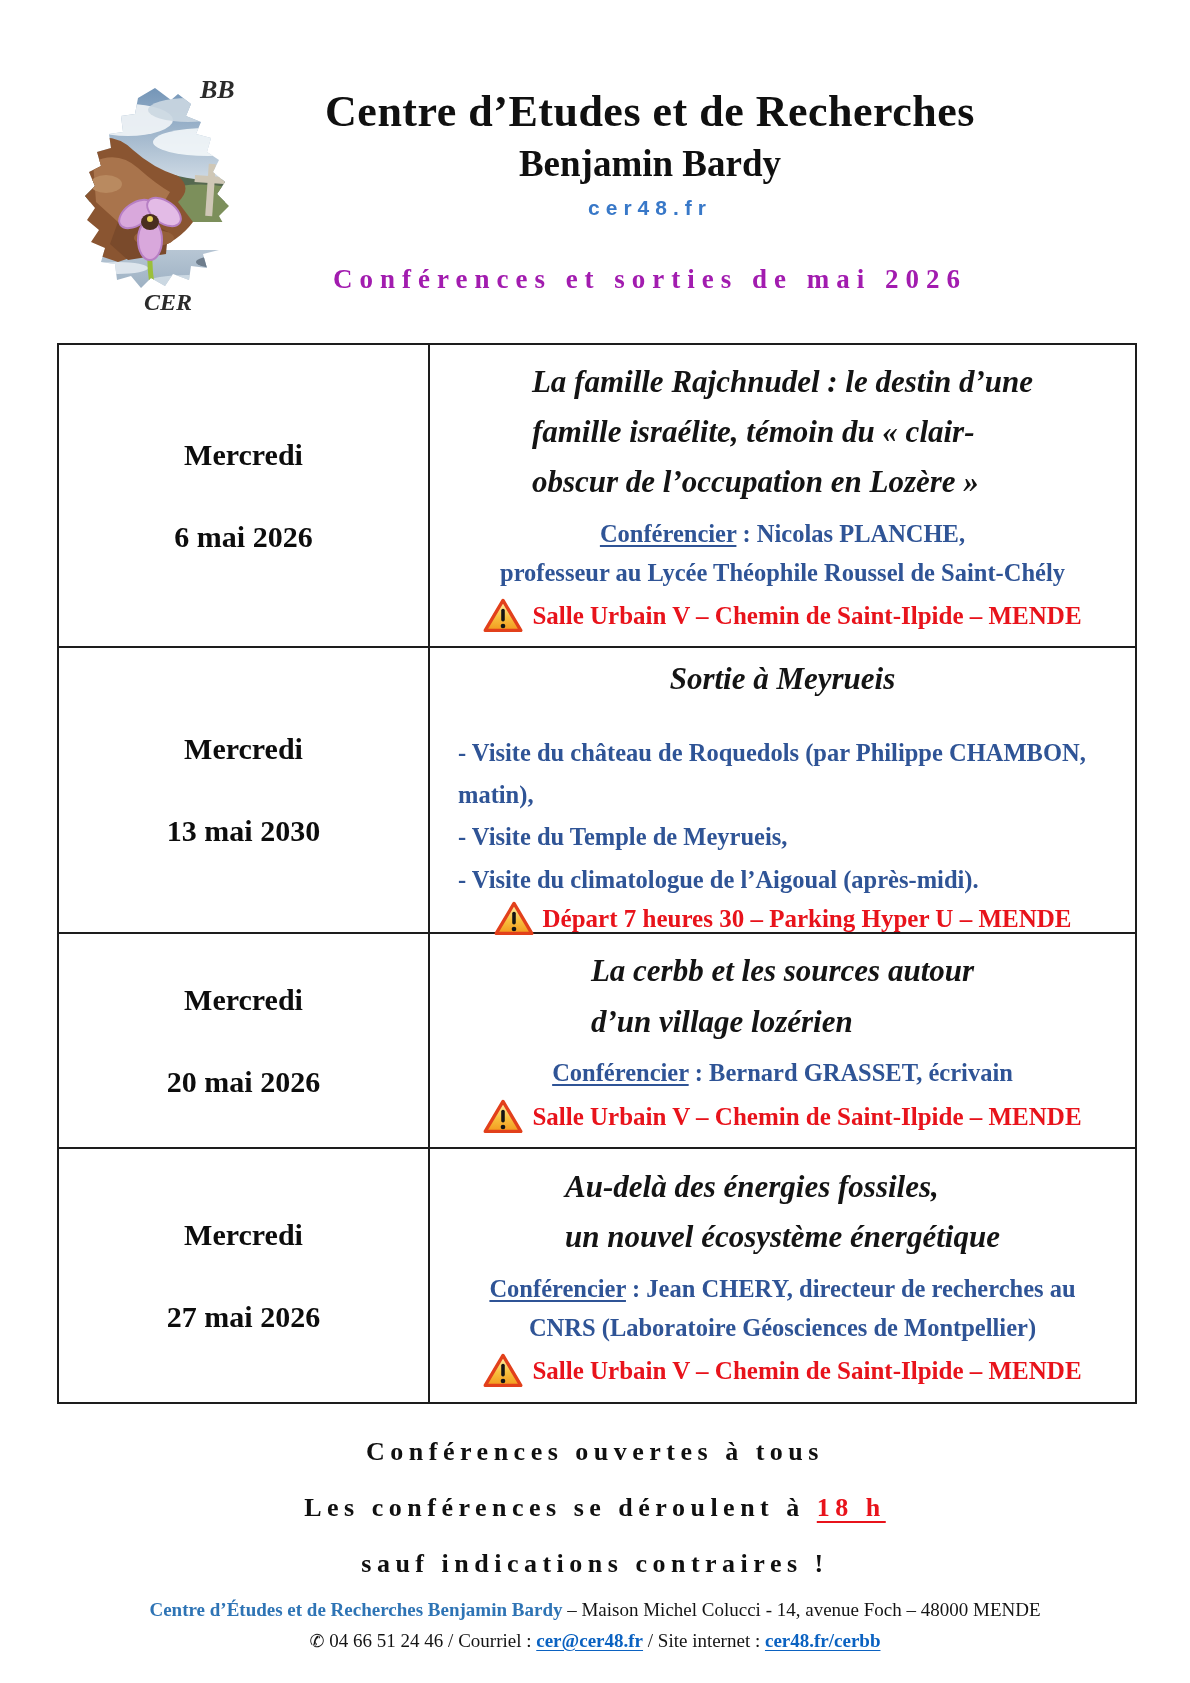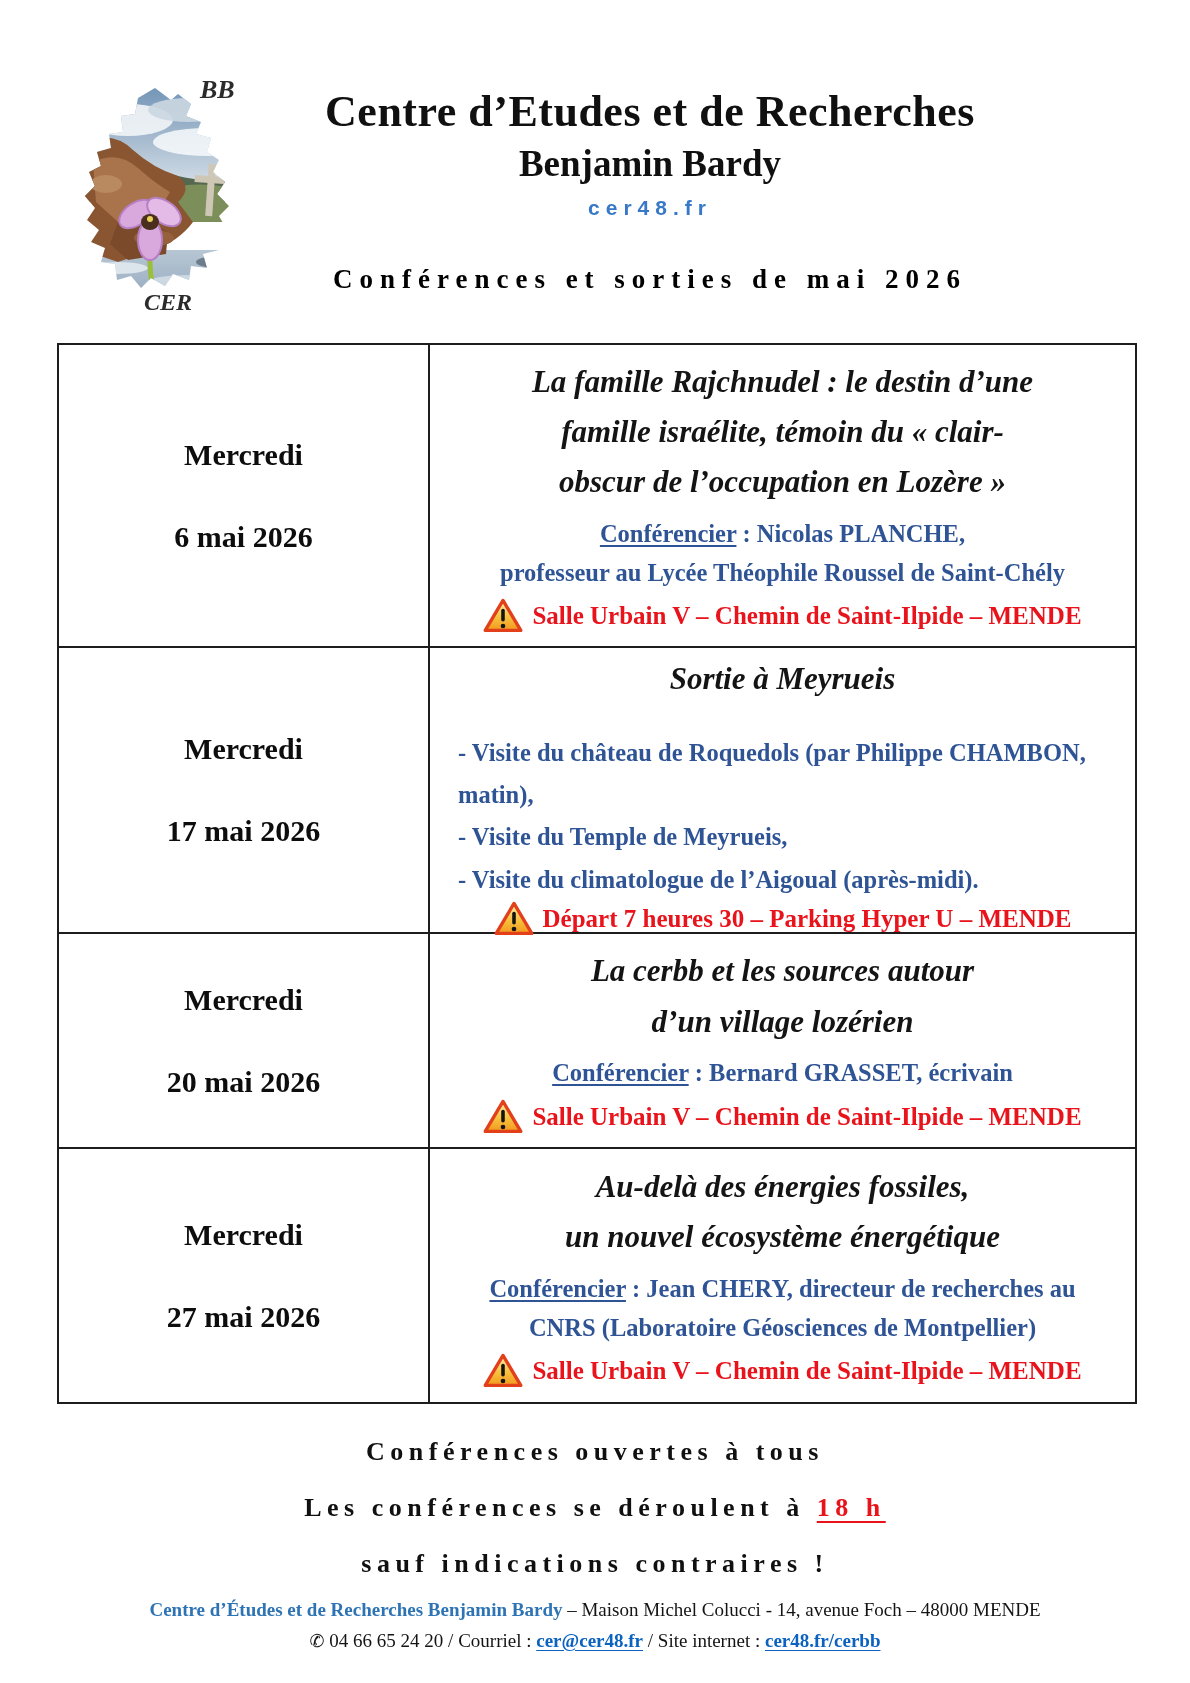--- a/index.html
+++ b/index.html
@@ -7,37 +7,37 @@
     position:relative;width:1190px;height:1683px;background:#ffffff;overflow:hidden;
     font-family:"Liberation Serif","DejaVu Serif",serif;color:#161616;
   }
   
   .logo{position:absolute;left:58px;top:72px;width:212px;height:242px;}
   .hgroup{position:absolute;left:120px;right:10px;top:0;text-align:center;}
   .h-title{position:absolute;left:0;right:0;top:86px;font-size:44px;font-weight:bold;letter-spacing:.5px;color:#101010;}
   .h-sub{position:absolute;left:0;right:0;top:142px;font-size:37px;font-weight:bold;color:#101010;}
   .h-site{position:absolute;left:0;right:0;top:196px;font-size:21px;font-weight:bold;
           font-family:"Liberation Sans","DejaVu Sans",sans-serif;letter-spacing:6px;color:#3878C8;}
-  .h-heading{position:absolute;left:0;right:0;top:264px;font-size:27px;font-weight:bold;letter-spacing:7px;color:#000000;}
+  .h-heading{position:absolute;left:0;right:0;top:264px;font-size:27px;font-weight:bold;letter-spacing:7px;color:#a21caf;}
   
   .sched{position:absolute;left:57px;top:343px;width:1076px;border:2px solid #1d1d1d;}
   .row{display:flex;}
   .row + .row{border-top:2px solid #1d1d1d;}
   .r1{height:301px;} .r2{height:284px;} .r3{height:213px;} .r4{height:253px;}
   .cell-date{
     width:369px;flex:0 0 369px;border-right:2px solid #1d1d1d;
     display:flex;flex-direction:column;align-items:center;justify-content:center;gap:48px;
     font-size:30px;font-weight:bold;color:#0d0d0d;
   }
   .cell-body{
     flex:1;display:flex;flex-direction:column;align-items:center;justify-content:space-evenly;
     padding:6px 16px;min-width:0;
   }
   .pre{white-space:pre-line;}
-  .etitle{font-size:31px;font-weight:bold;font-style:italic;text-align:center;line-height:1.62;color:#141414;}
+  .etitle{font-size:31px;font-weight:bold;font-style:italic;text-align:left;line-height:1.62;color:#141414;}
   .speaker{font-size:24.5px;font-weight:bold;color:#2F5496;text-align:center;line-height:1.6;}
   .ul{text-decoration:underline;text-underline-offset:3px;}
   .items{width:100%;padding-left:12px;box-sizing:border-box;margin-top:28px;}
   .item{font-size:24.5px;font-weight:bold;color:#2F5496;text-align:left;line-height:1.72;}
   .notice{display:flex;align-items:center;gap:9px;font-size:25px;font-weight:bold;color:#E8131B;text-align:left;}
   .warn{width:40px;height:36px;flex:0 0 40px;}
   
   .notes{position:absolute;left:0;right:0;top:1437px;text-align:center;}
   .note{font-size:26px;font-weight:bold;letter-spacing:5.5px;color:#101010;margin-bottom:26px;text-align:center;}
   .hl-red{color:#E8131B;text-decoration:underline;text-underline-offset:5px;}
@@ -143,21 +143,21 @@
               <use href="#warn-tri"></use>
             </svg>
           <span>Salle Urbain V – Chemin de Saint-Ilpide – MENDE</span>
         </div>
       </div>
     </div>
 
     <div class="row r2">
       <div class="cell-date">
         <div>Mercredi</div>
-        <div>17 mai 2026</div>
+        <div>13 mai 2030</div>
       </div>
       <div class="cell-body">
         <div class="etitle pre">Sortie à Meyrueis</div>
         <div class="items">
           <div class="item">- Visite du château de Roquedols (par Philippe CHAMBON, matin),</div>
           <div class="item">- Visite du Temple de Meyrueis,</div>
           <div class="item">- Visite du climatologue de l’Aigoual (après-midi).</div>
         </div>
         <div class="notice">
           <svg class="warn">
@@ -208,16 +208,16 @@
   </div>
 
   <div class="notes">
     <div class="note">Conférences ouvertes à tous</div>
     <div class="note"><span>Les conférences se déroulent à </span><span class="hl-red">18 h</span></div>
     <div class="note">sauf indications contraires !</div>
   </div>
 
   <div class="footer">
     <div class="f1"><span class="org">Centre d’Études et de Recherches Benjamin Bardy</span><span> – Maison Michel Colucci - 14, avenue Foch – 48000 MENDE</span></div>
-    <div class="f2"><span class="phone-glyph">✆</span><span> 04 66 65 24 20</span><span> / Courriel : </span><span class="link">cer@cer48.fr</span><span> / Site internet : </span><span class="link">cer48.fr/cerbb</span></div>
+    <div class="f2"><span class="phone-glyph">✆</span><span> 04 66 51 24 46</span><span> / Courriel : </span><span class="link">cer@cer48.fr</span><span> / Site internet : </span><span class="link">cer48.fr/cerbb</span></div>
   </div>
 
 </div>
 
 </body></html>

